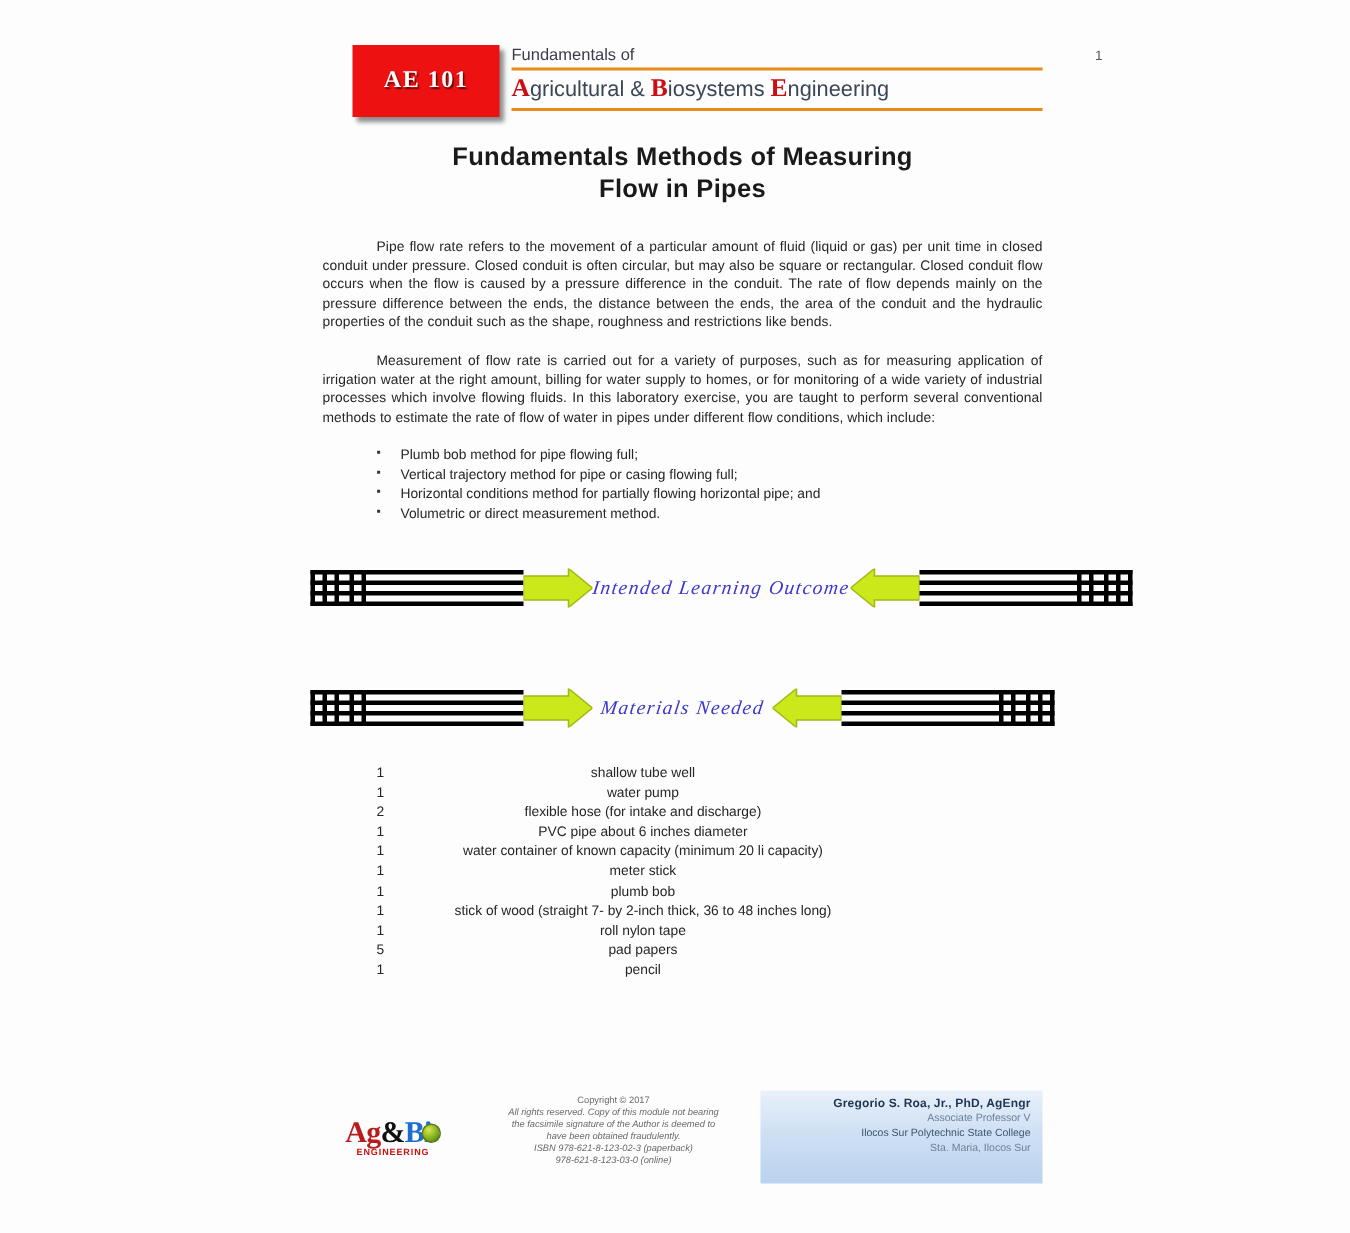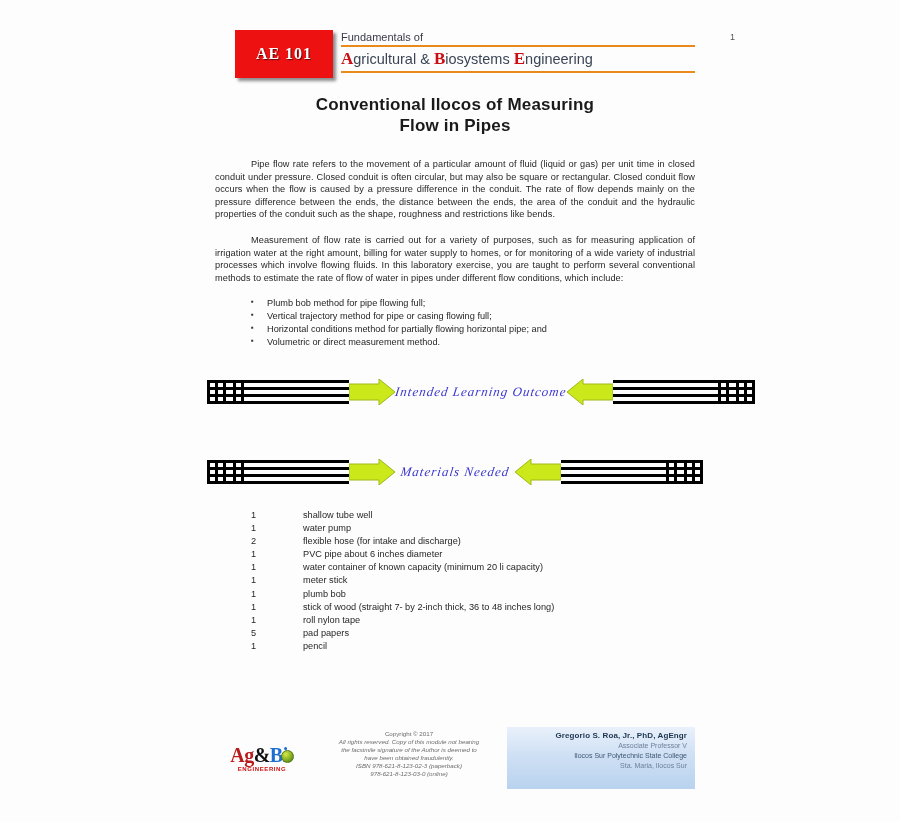--- a/index.html
+++ b/index.html
@@ -216,20 +216,21 @@
     padding: 0 0 0.6px 0;
     line-height: 12.6px;
     vertical-align: top;
   }
   table.materials td.qty {
     width: 48px;
     white-space: nowrap;
   }
   table.materials td.item {
     padding-left: 4px;
+    text-align: center;
   }
 
   
   .footer {
     position: absolute;
     left: 213px;
     top: 727px;
     width: 482px;
     height: 62px;
     display: flex;
@@ -317,21 +318,21 @@
       <div class="masthead-right">
         <div class="fund-of">Fundamentals of</div>
         <div class="rule-orange"></div>
         <div class="masthead-title"><span class="cap">A</span><span>gricultural &amp;</span> <span class="cap">B</span><span>iosystems</span> <span class="cap">E</span><span>ngineering</span></div>
         <div class="rule-orange"></div>
       </div>
       <div class="page-num">1</div>
     </div>
 
     <div class="main-title">
-      <div>Conventional Ilocos of Measuring</div>
+      <div>Fundamentals Methods of Measuring</div>
       <div>Flow in Pipes</div>
     </div>
 
     <div class="gap-lg"></div>
     <p class="body">Pipe flow rate refers to the movement of a particular amount of fluid (liquid or gas) per unit time in closed conduit under pressure. Closed conduit is often circular, but may also be square or rectangular. Closed conduit flow occurs when the flow is caused by a pressure difference in the conduit. The rate of flow depends mainly on the pressure difference between the ends, the distance between the ends, the area of the conduit and the hydraulic properties of the conduit such as the shape, roughness and restrictions like bends.</p>
 
     <div class="gap-md"></div>
     <p class="body">Measurement of flow rate is carried out for a variety of purposes, such as for measuring application of irrigation water at the right amount, billing for water supply to homes, or for monitoring of a wide variety of industrial processes which involve flowing fluids. In this laboratory exercise, you are taught to perform several conventional methods to estimate the rate of flow of water in pipes under different flow conditions, which include:</p>
 
     <div class="gap-md"></div>

